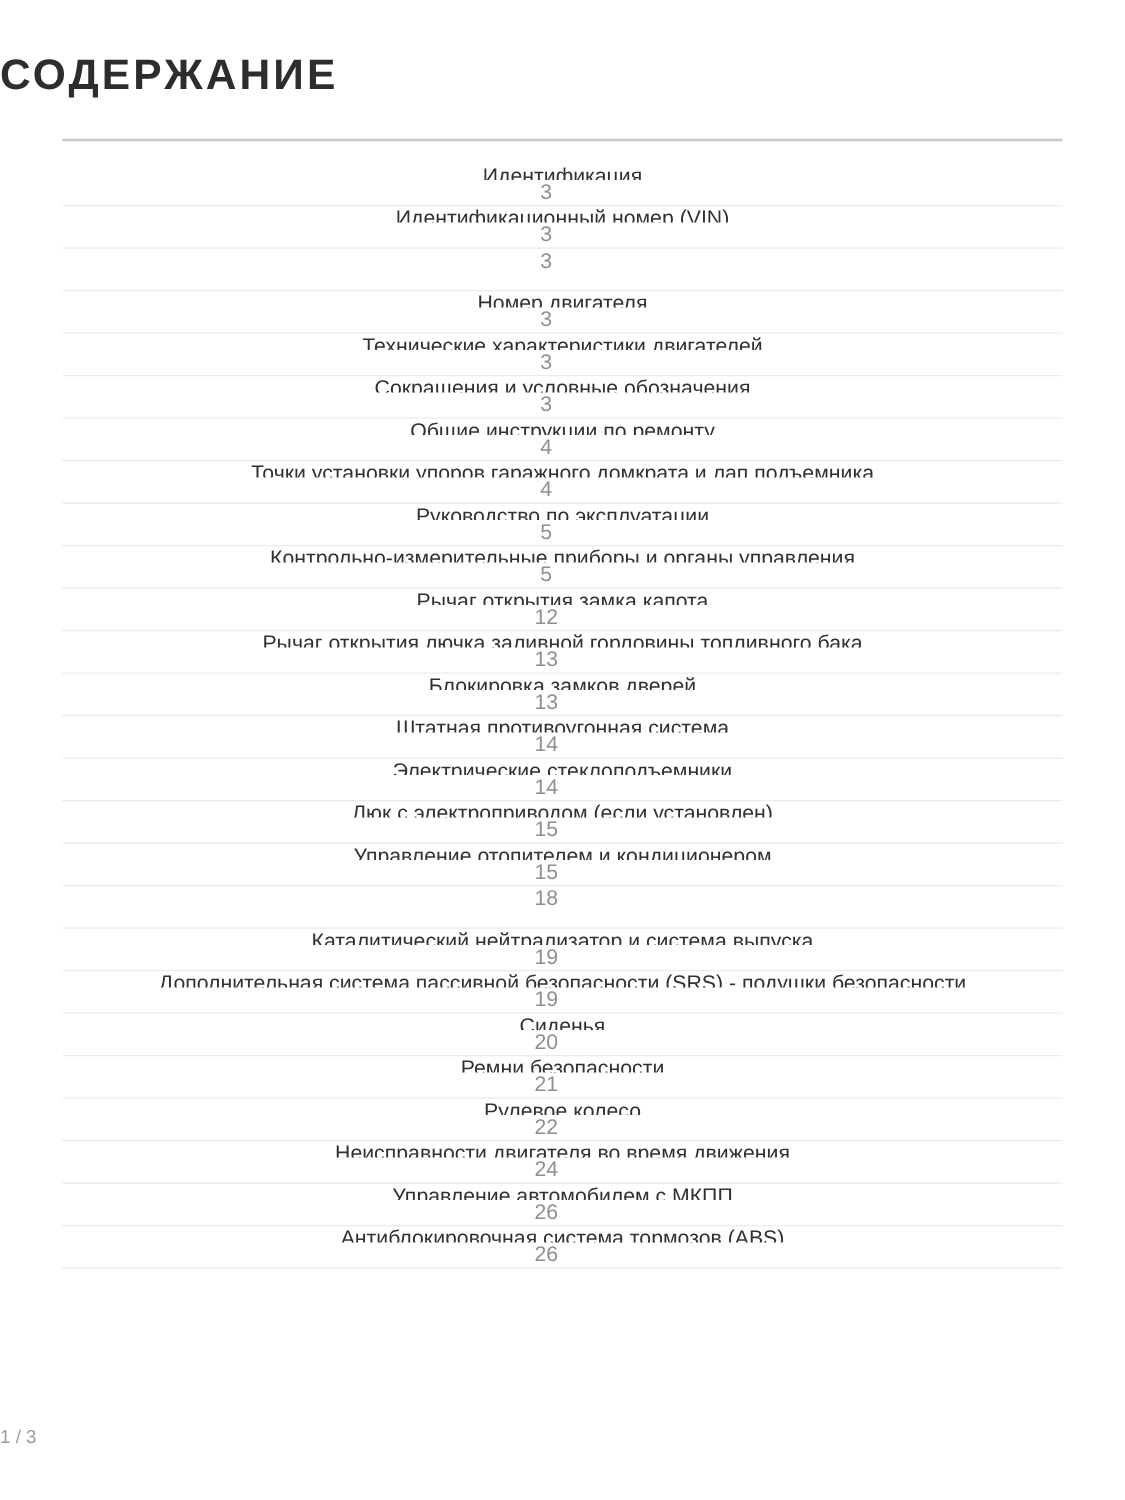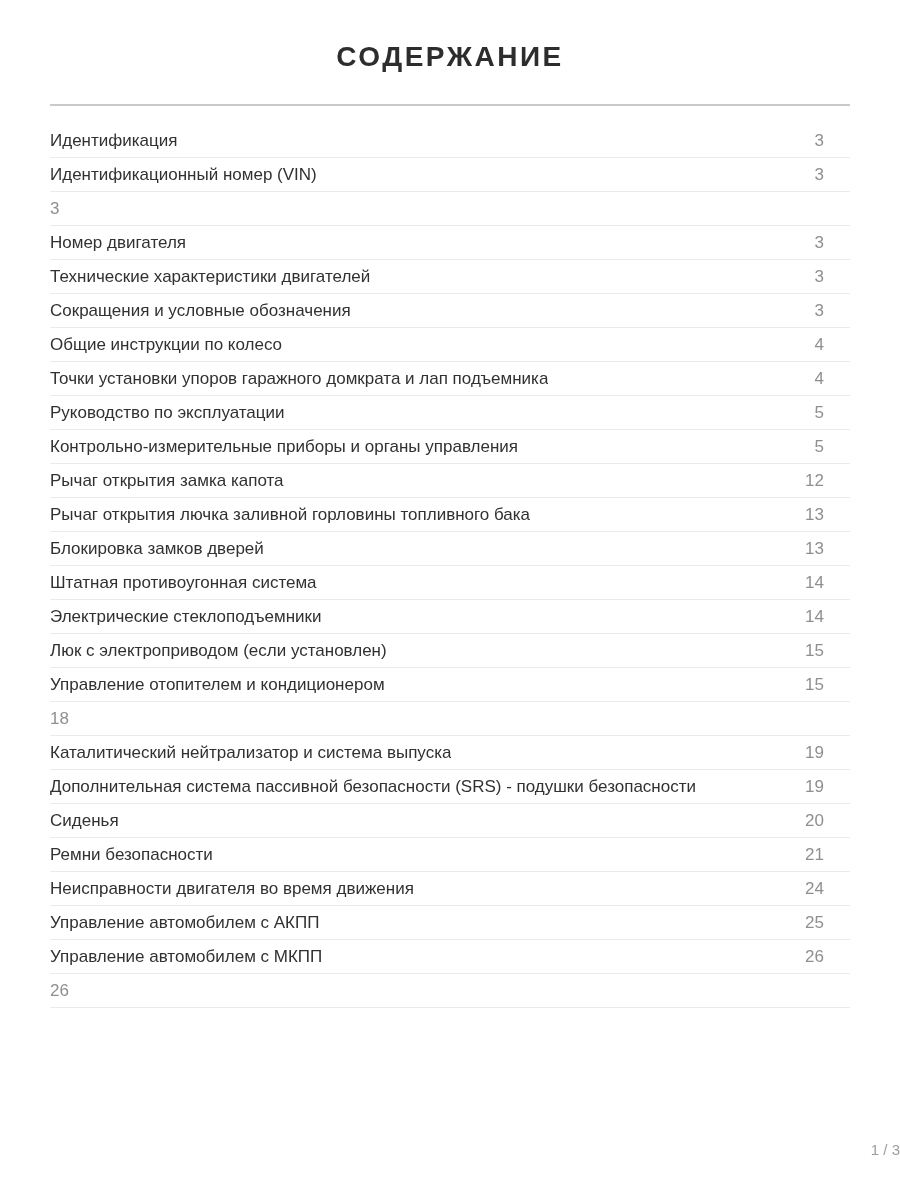--- a/index.html
+++ b/index.html
@@ -12,59 +12,59 @@
   }
   *{margin:0;padding:0;box-sizing:border-box;}
   html,body{background:var(--bg);}
   body{
     width:900px;height:1200px;
     font-family:"Liberation Sans","DejaVu Sans",sans-serif;
     position:relative;overflow:hidden;
   }
   .page{width:900px;height:1200px;position:relative;background:var(--bg);}
   .title{
-    text-align:center;
     padding-top:41px;
-    font-size:28px;
+    font-size:34px;
     font-weight:700;
     letter-spacing:2.5px;
     color:#2d2d2d;
   }
   .header-rule{
     margin:31px 50px 0 50px;
     border-top:2px solid var(--rule);
   }
   .toc{
     margin:18px 50px 0 50px;
   }
   .toc-row{
     height:34px;
     display:flex;
     align-items:center;
     justify-content:space-between;
     border-bottom:1px solid var(--divider);
     cursor:pointer;
+    flex-direction:column;
   }
   .toc-label{
     font-size:17px;
     color:var(--text);
     white-space:nowrap;
     overflow:hidden;
   }
   .toc-page{
     font-size:17px;
     color:var(--num);
     padding-right:26px;
     flex:0 0 auto;
   }
   .footer{
     position:absolute;
     left:0;right:0;
     bottom:42px;
-    text-align:right;
+    text-align:left;
     font-size:15px;
     color:var(--footer);
   }
 </style>
 </head>
 <body>
 
 <div class="page">
   <h1 class="title">СОДЕРЖАНИЕ</h1>
   <div class="header-rule"></div>
@@ -86,21 +86,21 @@
       </div>
       <div class="toc-row">
         <span class="toc-label">Технические характеристики двигателей</span>
         <span class="toc-page">3</span>
       </div>
       <div class="toc-row">
         <span class="toc-label">Сокращения и условные обозначения</span>
         <span class="toc-page">3</span>
       </div>
       <div class="toc-row">
-        <span class="toc-label">Общие инструкции по колесо</span>
+        <span class="toc-label">Общие инструкции по ремонту</span>
         <span class="toc-page">4</span>
       </div>
       <div class="toc-row">
         <span class="toc-label">Точки установки упоров гаражного домкрата и лап подъемника</span>
         <span class="toc-page">4</span>
       </div>
       <div class="toc-row">
         <span class="toc-label">Руководство по эксплуатации</span>
         <span class="toc-page">5</span>
       </div>
@@ -149,29 +149,30 @@
       </div>
       <div class="toc-row">
         <span class="toc-label">Сиденья</span>
         <span class="toc-page">20</span>
       </div>
       <div class="toc-row">
         <span class="toc-label">Ремни безопасности</span>
         <span class="toc-page">21</span>
       </div>
       <div class="toc-row">
+        <span class="toc-label">Рулевое колесо</span>
+        <span class="toc-page">22</span>
+      </div>
+      <div class="toc-row">
         <span class="toc-label">Неисправности двигателя во время движения</span>
         <span class="toc-page">24</span>
-      </div>
-      <div class="toc-row">
-        <span class="toc-label">Управление автомобилем с АКПП</span>
-        <span class="toc-page">25</span>
       </div>
       <div class="toc-row">
         <span class="toc-label">Управление автомобилем с МКПП</span>
         <span class="toc-page">26</span>
       </div>
       <div class="toc-row">
+        <span class="toc-label">Антиблокировочная система тормозов (ABS)</span>
         <span class="toc-page">26</span>
       </div>
     </div>
   <div class="footer">1 / 3</div>
 </div>
 
 </body></html>

